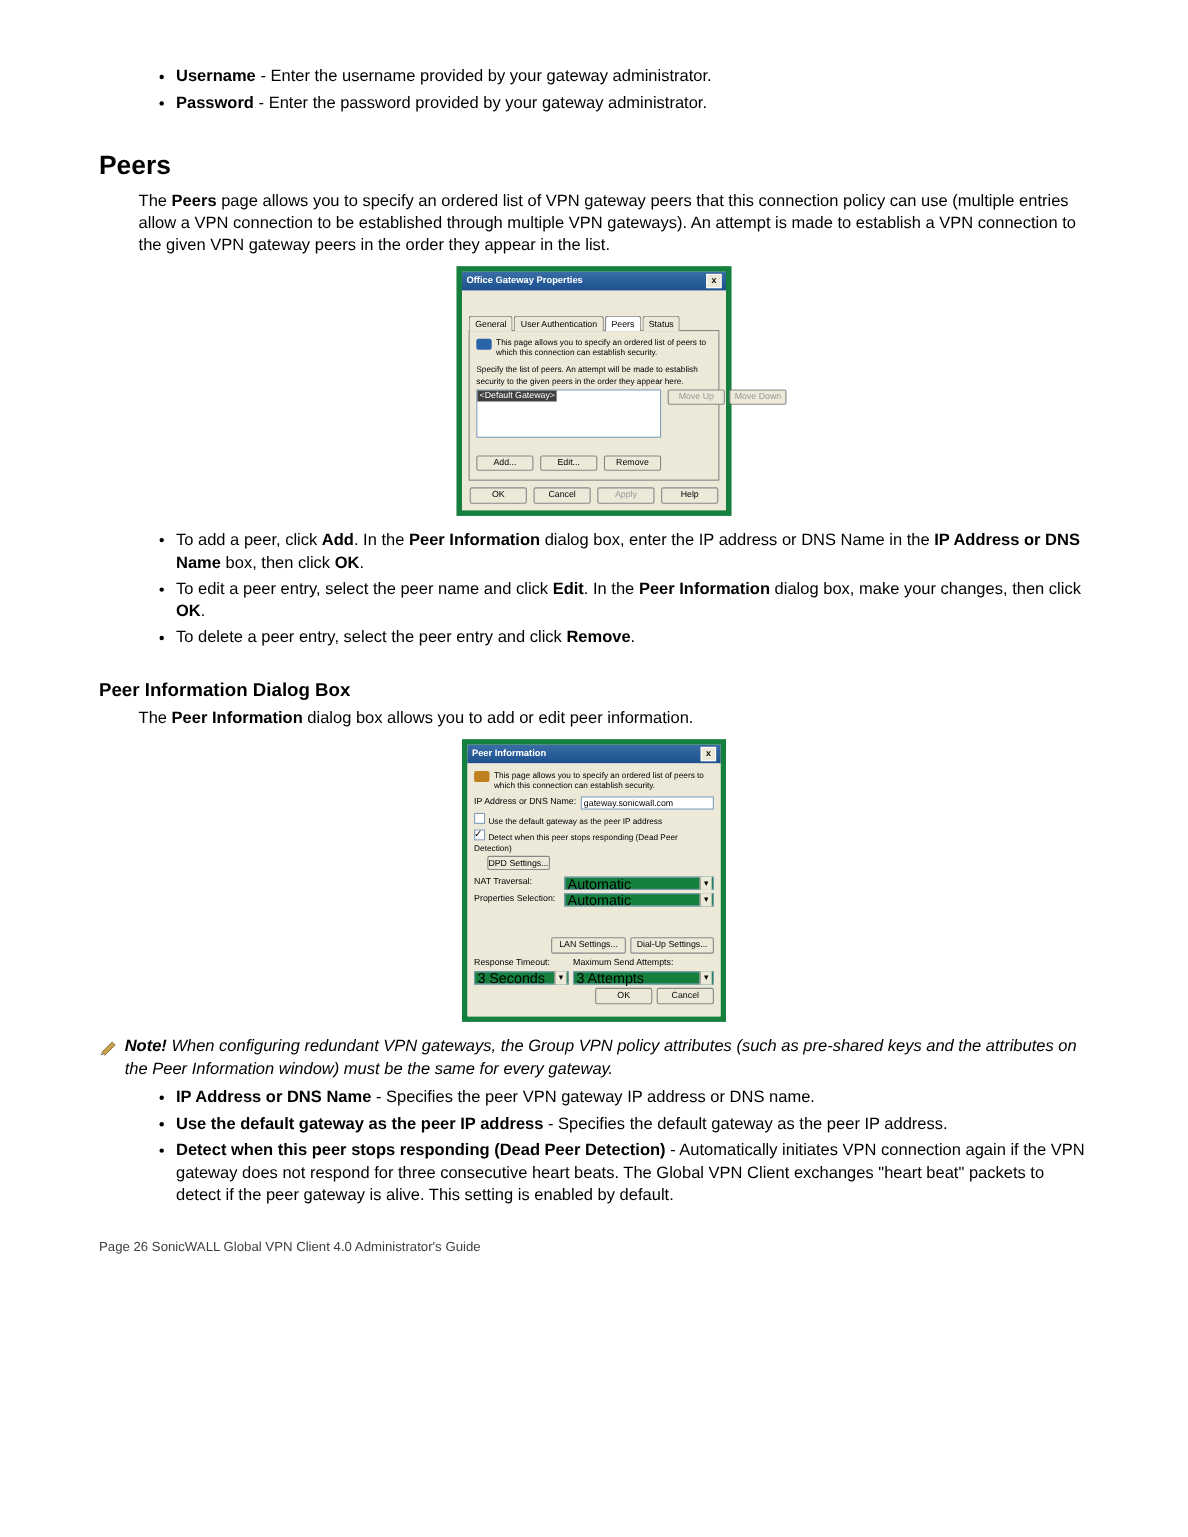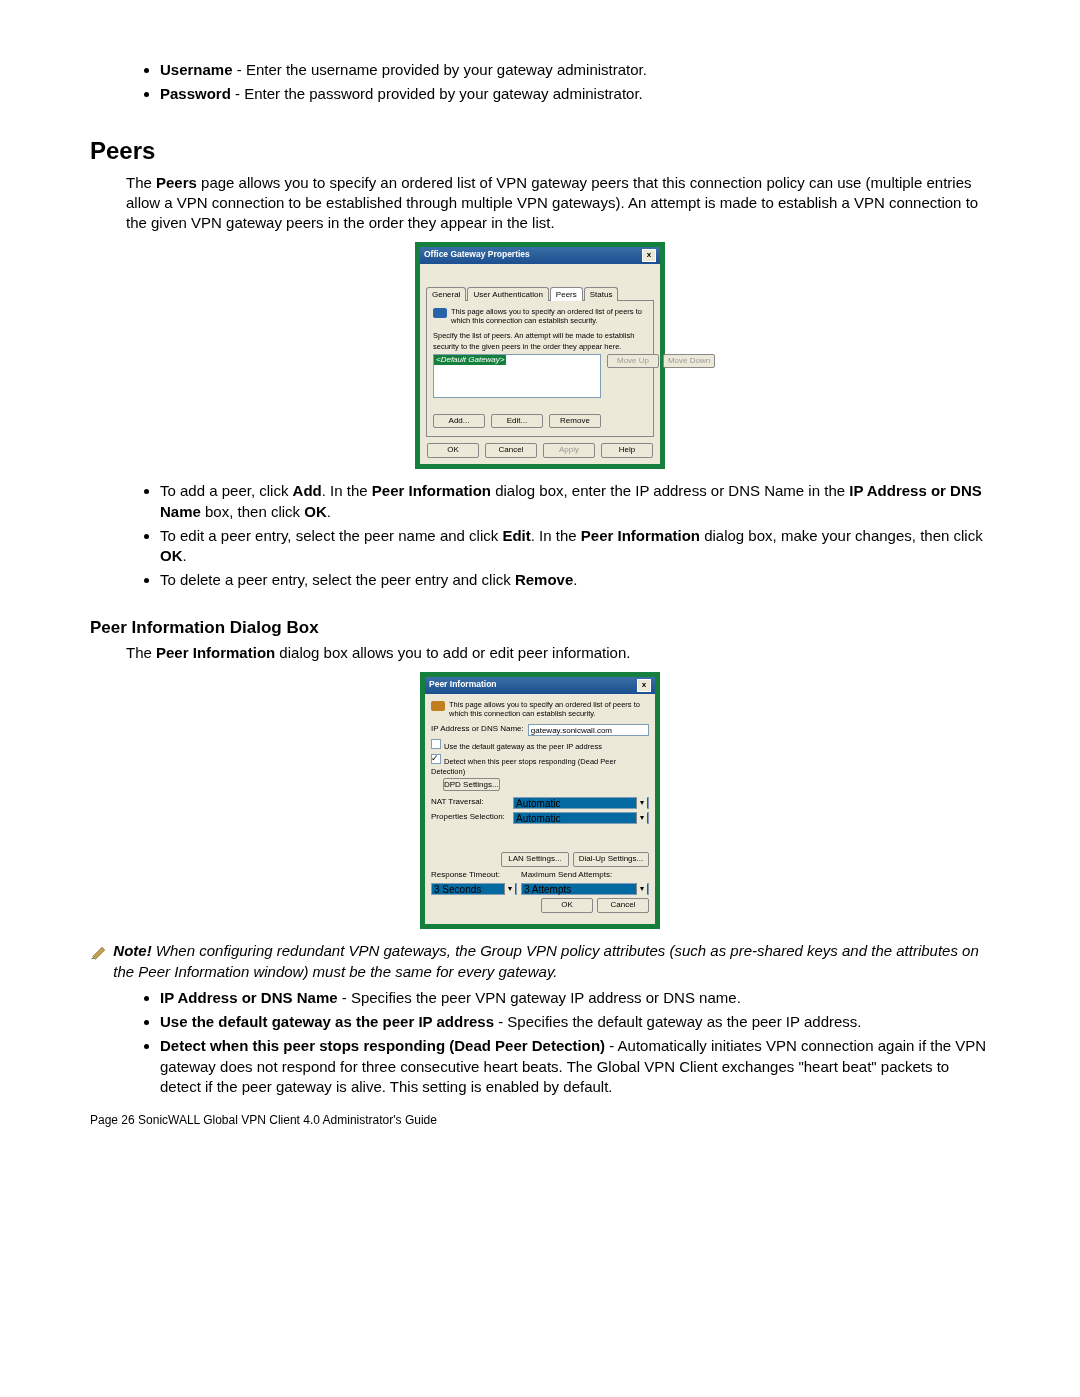--- a/index.html
+++ b/index.html
@@ -18,21 +18,21 @@
     font-size: 24px;
     font-weight: bold;
     margin: 30px 0 6px 0;
   }
   h3 {
     font-size: 17px;
     font-weight: bold;
     margin: 26px 0 4px 0;
   }
   .body-text { margin: 4px 0 6px 36px; }
-  .footer { font-size: 12px; color: #000000; margin-top: 15px; }
+  .footer { font-size: 12px; color: #404040; margin-top: 28px; }
   .note-block { display: flex; align-items: flex-start; margin: 12px 0 6px 0; font-style: italic; }
   .note-icon { width: 26px; height: 22px; margin-right: 6px; }
   .bold { font-weight: bold; }
   .dialog-wrap { display:flex; justify-content:center; margin: 8px 0 12px 0; }
   
   .dlg {
     width: 240px;
     background: #ece9d8;
     border: 5px solid #15803d;
     font-size: 8px;
@@ -63,39 +63,39 @@
   .tabpanel {
     border:1px solid #888; background:#ece9d8; padding:6px 6px 8px 6px;
     margin: -1px 6px 6px 6px;
   }
   .hint-row { display:flex; align-items:flex-start; gap:4px; margin-bottom:6px; }
   .hint-icon { width:14px; height:10px; background:#2a64a8; border-radius:2px; margin-top:1px; flex-shrink:0; }
   .hint-text { font-size:7.5px; line-height:1.2; }
   .listbox {
     background:#fff; border:1px solid #7f9db9; height:42px; font-size:8px;
   }
-  .listsel { background:#15803d; color:#fff; padding:0 2px; display:inline-block;font-style:italic; }
+  .listsel { background:#404040; color:#fff; padding:0 2px; display:inline-block; }
   .btnrow { display:flex; gap:6px; margin-top:16px; }
   .btnrow2 { display:flex; gap:6px; justify-content:center; margin-top:6px; }
   .wbtn {
     font-size:8px; padding:1px 0; border:1px solid #888; background:#ece9d8;
     width:50px; text-align:center; border-radius:2px;
   }
   .wbtn.dis { color:#9a9a9a; }
   .side-btns { display:flex; flex-direction:row; gap:4px; align-items:flex-end; }
   .listrow { display:flex; gap:6px; align-items:flex-start; }
   .list-left { flex:1; }
   .miniline { font-size:7.5px; margin:2px 0; }
   .field { display:flex; align-items:center; gap:4px; margin:3px 0; }
   .textinput {
     font-size:8px; border:1px solid #7f9db9; background:#fff; padding:0 2px;
     height:12px; line-height:12px; box-sizing:border-box;
   }
   .select {
-    font-size:10px; border:1px solid #7f9db9; background:#0369a1;
+    font-size:13px; border:1px solid #7f9db9; background:#15803d;
     padding:0 14px 0 2px; height:12px; line-height:12px; position:relative;
     display:inline-block; box-sizing:border-box;
   }
   .select::after {
     content:"▾"; position:absolute; right:1px; top:-1px; font-size:8px;
     background:#ece9d8; width:10px; text-align:center; border-left:1px solid #888;
   }
   .cbx { width:8px; height:8px; border:1px solid #7f9db9; background:#fff; display:inline-block; margin-right:3px; position:relative; }
   .cbx.checked::after { content:"✓"; position:absolute; top:-3px; left:-1px; font-size:9px; }
   .dlg2 .tabpanel { margin:0; border:none; }

